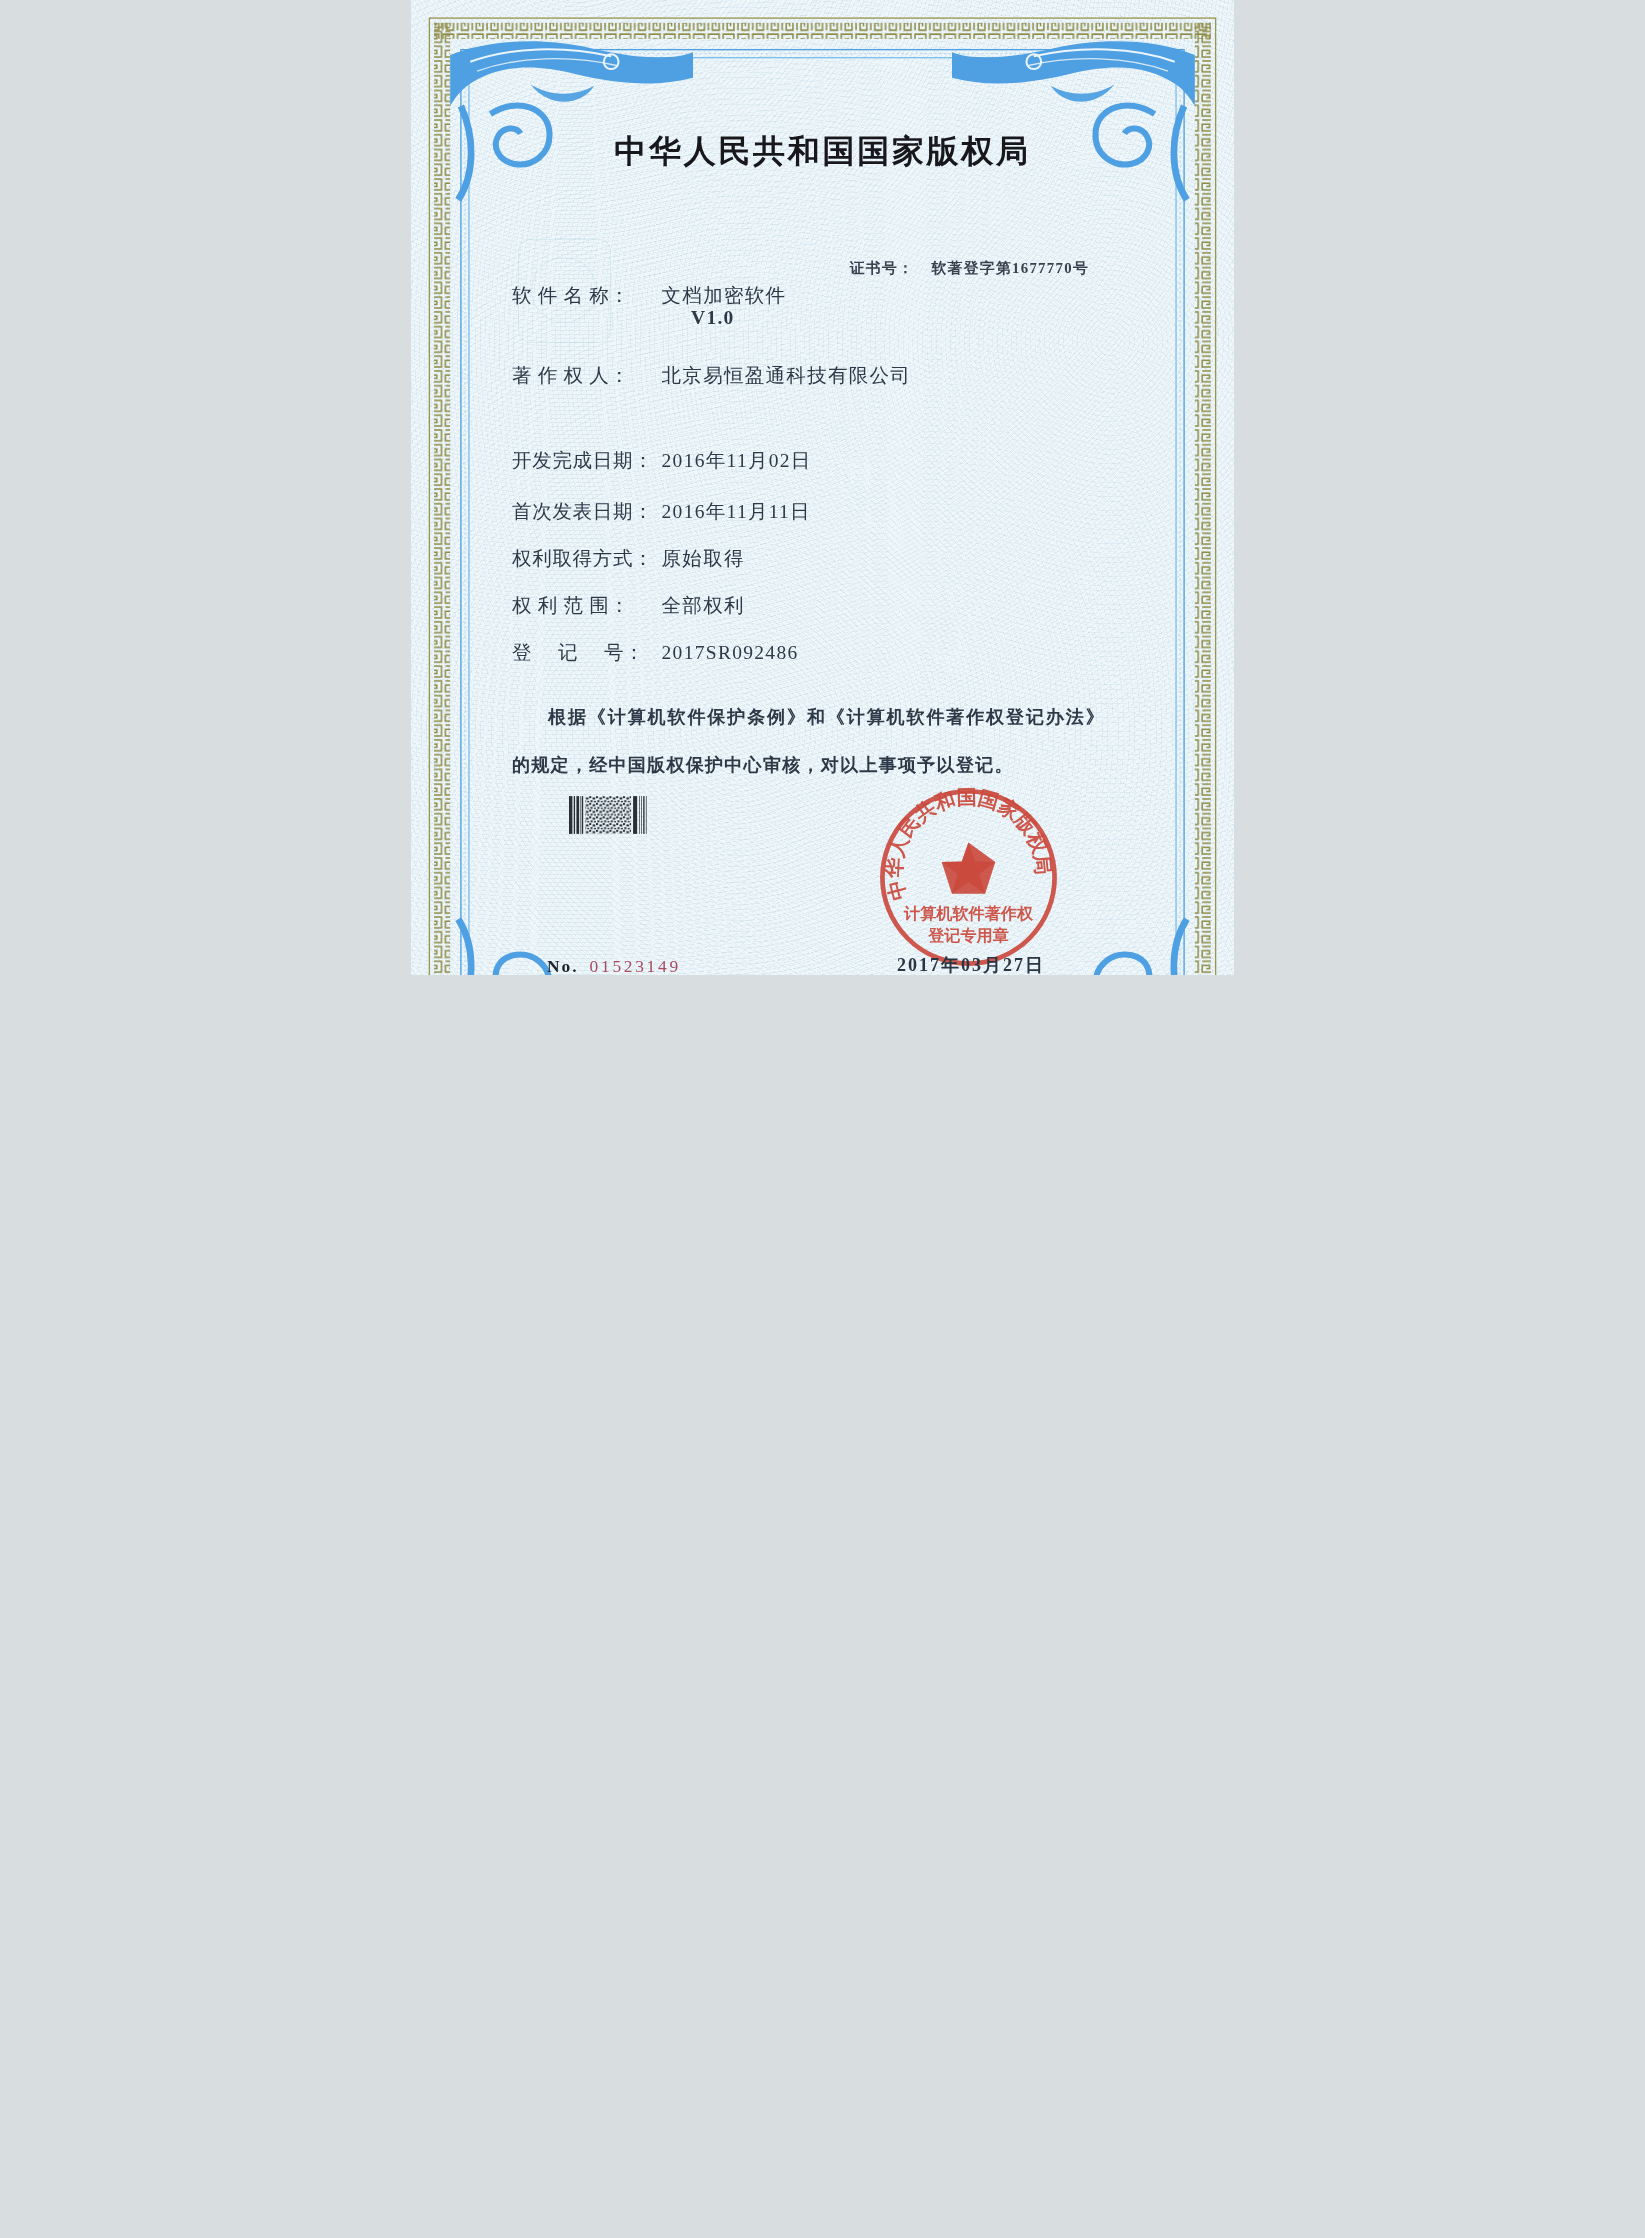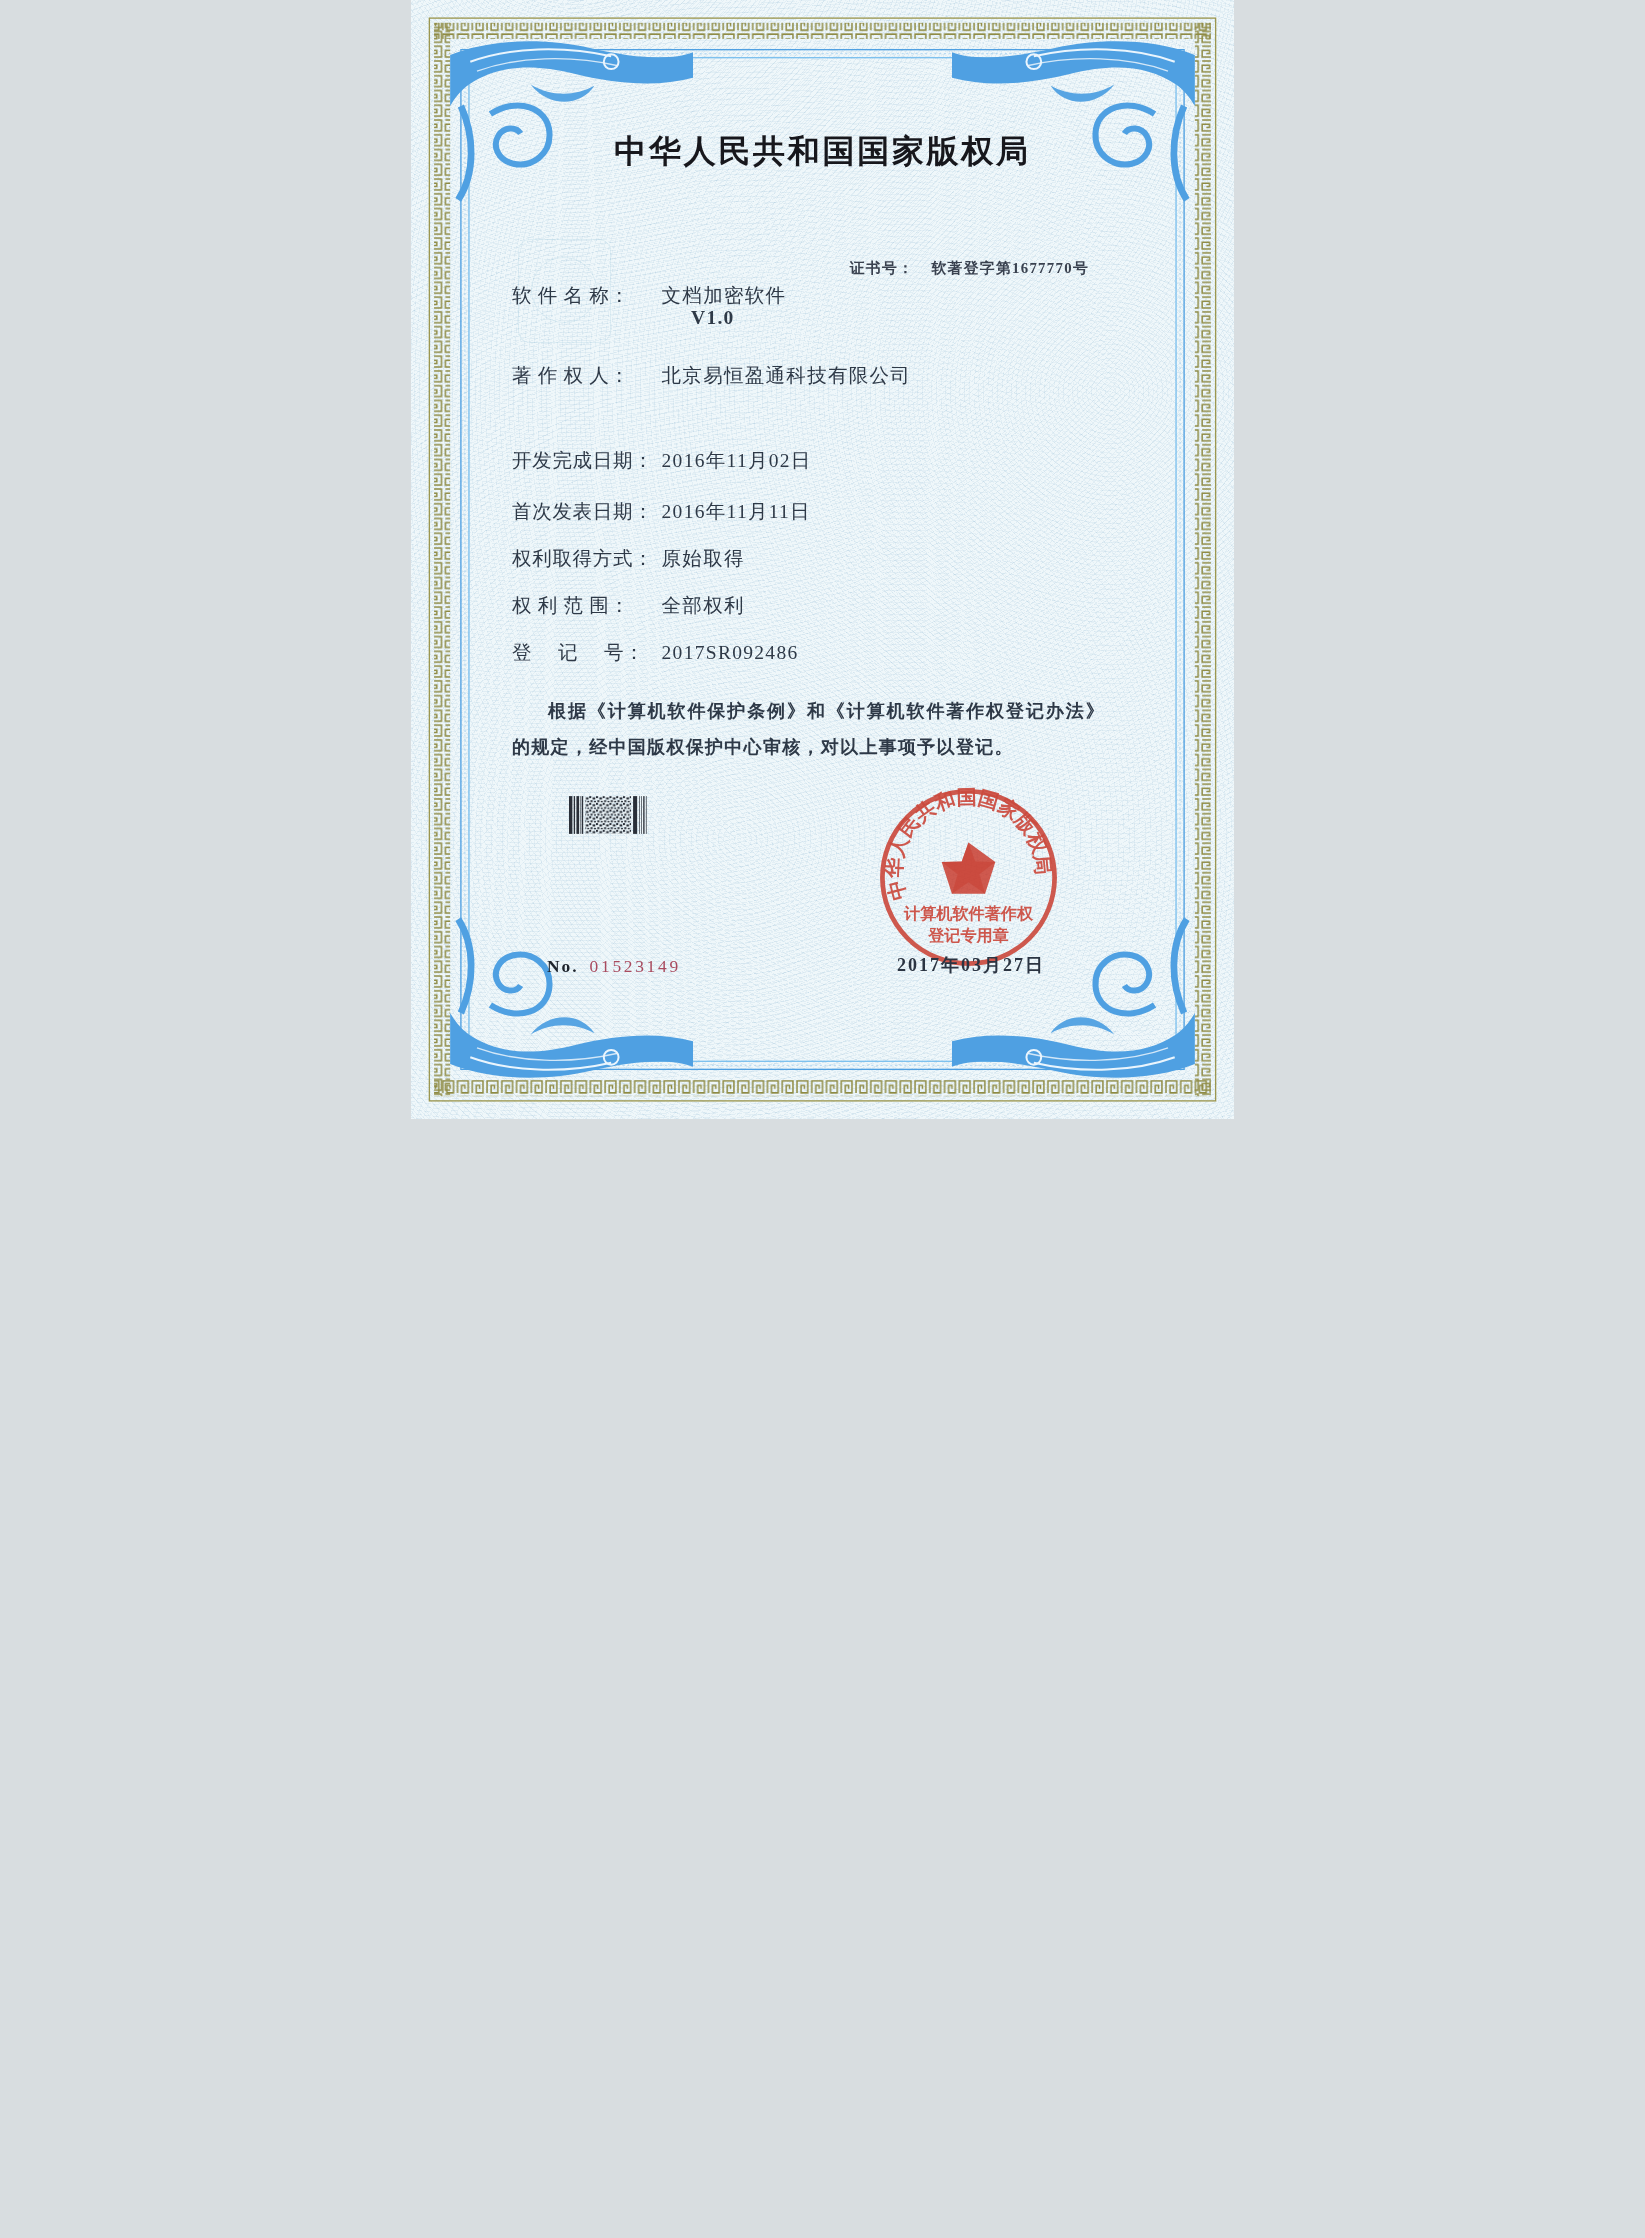--- a/index.html
+++ b/index.html
@@ -1,18 +1,18 @@
 <!DOCTYPE html>
 <html style="font-size:10.7px"><head>
 <meta charset="utf-8">
 <style>
   html,body{margin:0;padding:0;}
   body{background:#d8dde0; font-family:"Liberation Serif","DejaVu Serif",serif;}
   .page{
-    position:relative; width:823px; height:1119px; margin:0 auto; overflow:hidden;
+    position:relative; width:823px; height:975px; margin:0 auto; overflow:hidden;
     background-color:#eff7fa;
     background-image:
       repeating-radial-gradient(circle at 20% -10%, rgba(130,175,205,.14) 0 0.7px, rgba(0,0,0,0) 0.7px 4px),
       repeating-radial-gradient(circle at 85% 35%, rgba(130,175,205,.12) 0 0.7px, rgba(0,0,0,0) 0.7px 4.7px),
       repeating-radial-gradient(circle at 40% 75%, rgba(130,175,205,.12) 0 0.7px, rgba(0,0,0,0) 0.7px 5.4px),
       repeating-radial-gradient(circle at 60% 115%, rgba(130,175,205,.10) 0 0.7px, rgba(0,0,0,0) 0.7px 6px);
   }
   .abs{position:absolute;}
   .authority{
     left:0; right:0; top:130px; text-align:center;
@@ -26,21 +26,21 @@
     top:243px; right:145px; font-size:14.8px; color:#39414f; letter-spacing:1.3px; font-weight:600;margin-top:16px;
   }
   .certno .gap{display:inline-block; width:17.4px;}
   .fields{left:101px; top:0; width:644px;}
   .frow{position:absolute; left:0; white-space:nowrap; color:#2e3947; font-size:19.5px; font-weight:400;}
   .frow .lbl{display:inline-block; width:134px; letter-spacing:0.7px;}
   .frow .val{margin-left:10.7px; letter-spacing:1.3px;}
   .v2{position:absolute; left:280px; top:307px; color:#2e3947; font-size:19.5px; font-weight:600; letter-spacing:1.3px;}
   .statement{
     left:101px; top:693px; width:593px;
-    font-size:18px; line-height:36px; color:#2e3947; font-weight:600;
+    font-size:18px; line-height:48px; color:#2e3947; font-weight:600;
     text-indent:2em; letter-spacing:1.3px; text-align:justify;
   }
   .serial{left:136px; top:956px; font-size:17.4px; letter-spacing:2px; color:#1d232c; font-weight:600;}
   .serial .digits{color:#a84a5e; margin-left:11px; letter-spacing:2.7px; font-weight:500;}
   .sealdate{left:486px; top:953px; font-size:18px; color:#2b3442; font-weight:700; letter-spacing:2px;}
   .emboss{
     left:107px; top:239px; width:91px; height:102px; border-radius:12px;
     border:1.3px solid rgba(150,195,215,.35); opacity:.6;
   }
   .emboss .inner{

